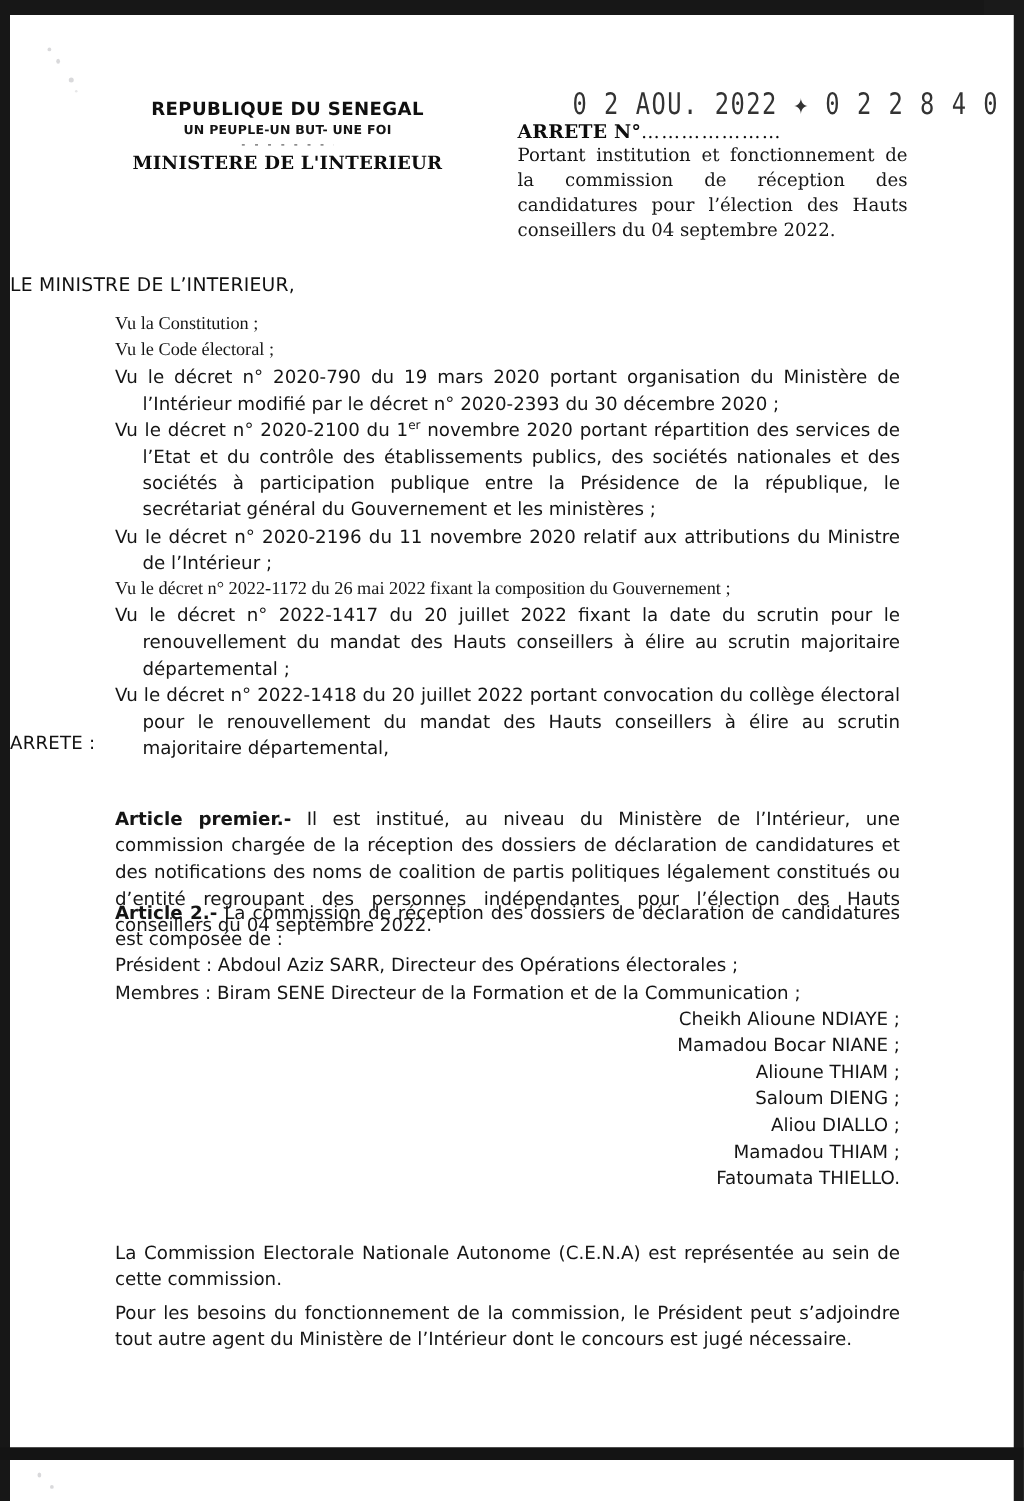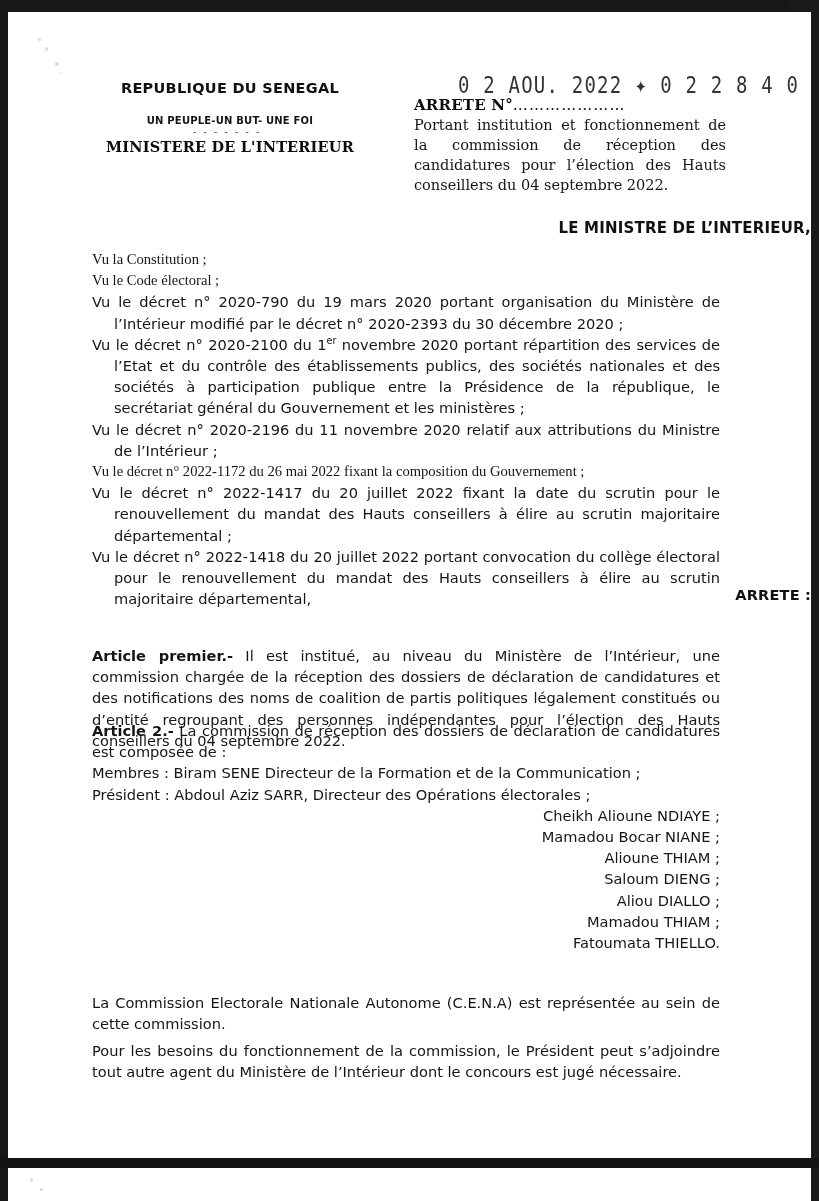--- a/index.html
+++ b/index.html
@@ -84,21 +84,21 @@
     font-size: 14.5px;
     letter-spacing: .3px;
     color: #101010;
     white-space: nowrap;
   }
   .org-motto {
     font-family: "DejaVu Sans", sans-serif;
     font-weight: bold;
     font-size: 10px;
     letter-spacing: .2px;
-    margin-top: 19px;
+    margin-top: 3px;
     color: #151515;
     white-space: nowrap;
   }
   .org-divider {
     margin: 3px auto 2px auto;
     width: 74px;
     height: 7px;
     line-height: 7px;
     font-family: "DejaVu Sans", sans-serif;
     font-size: 9px;
@@ -155,23 +155,23 @@
     line-height: 20px;
     text-align: justify;
     color: #161616;
     margin-top: 1px;
   }
 
   
   .center-title {
     position: absolute;
     width: 803px;
-    text-align: right;
-    font-family: "DejaVu Sans", sans-serif;
-    font-weight: bold;
+    text-align: left;
+    font-family: "DejaVu Sans", sans-serif;
+    font-weight: normal;
     font-size: 15px;
     letter-spacing: .2px;
     color: #111;
   }
   .t-ministre { top: 207px; }
   .t-arrete   { top: 575px; font-size: 14.5px; }
 
   
   .body-text {
     position: absolute;
@@ -270,25 +270,25 @@
       <div class="body-text art1">
         <span class="art-lead">Article premier.-</span><span> Il est institué, au niveau du Ministère de l’Intérieur, une commission chargée de la réception des dossiers de déclaration de candidatures et des notifications des noms de coalition de partis politiques légalement constitués ou d’entité regroupant des personnes indépendantes pour l’élection des Hauts conseillers du 04 septembre 2022.</span>
       </div>
 
       <div class="body-text art2">
         <div class="art2-line">
           <span class="art-lead">Article 2.-</span><span> La commission de réception des dossiers de déclaration de candidatures est composée de :</span>
         </div>
 
         <div class="art2-line nojust">
+          <span>Président : </span><span>Abdoul Aziz SARR, Directeur des Opérations électorales ;</span>
+        </div>
+
+        <div class="art2-line nojust">
           <span>Membres : </span><span>Biram SENE Directeur de la Formation et de la Communication ;</span>
-        </div>
-
-        <div class="art2-line nojust">
-          <span>Président : </span><span>Abdoul Aziz SARR, Directeur des Opérations électorales ;</span>
         </div>
 
         <div class="members">
           <div class="member-row">Cheikh Alioune NDIAYE ;</div>
           <div class="member-row">Mamadou Bocar NIANE ;</div>
           <div class="member-row">Alioune THIAM ;</div>
           <div class="member-row">Saloum DIENG ;</div>
           <div class="member-row">Aliou DIALLO ;</div>
           <div class="member-row">Mamadou THIAM ;</div>
           <div class="member-row">Fatoumata THIELLO.</div>

